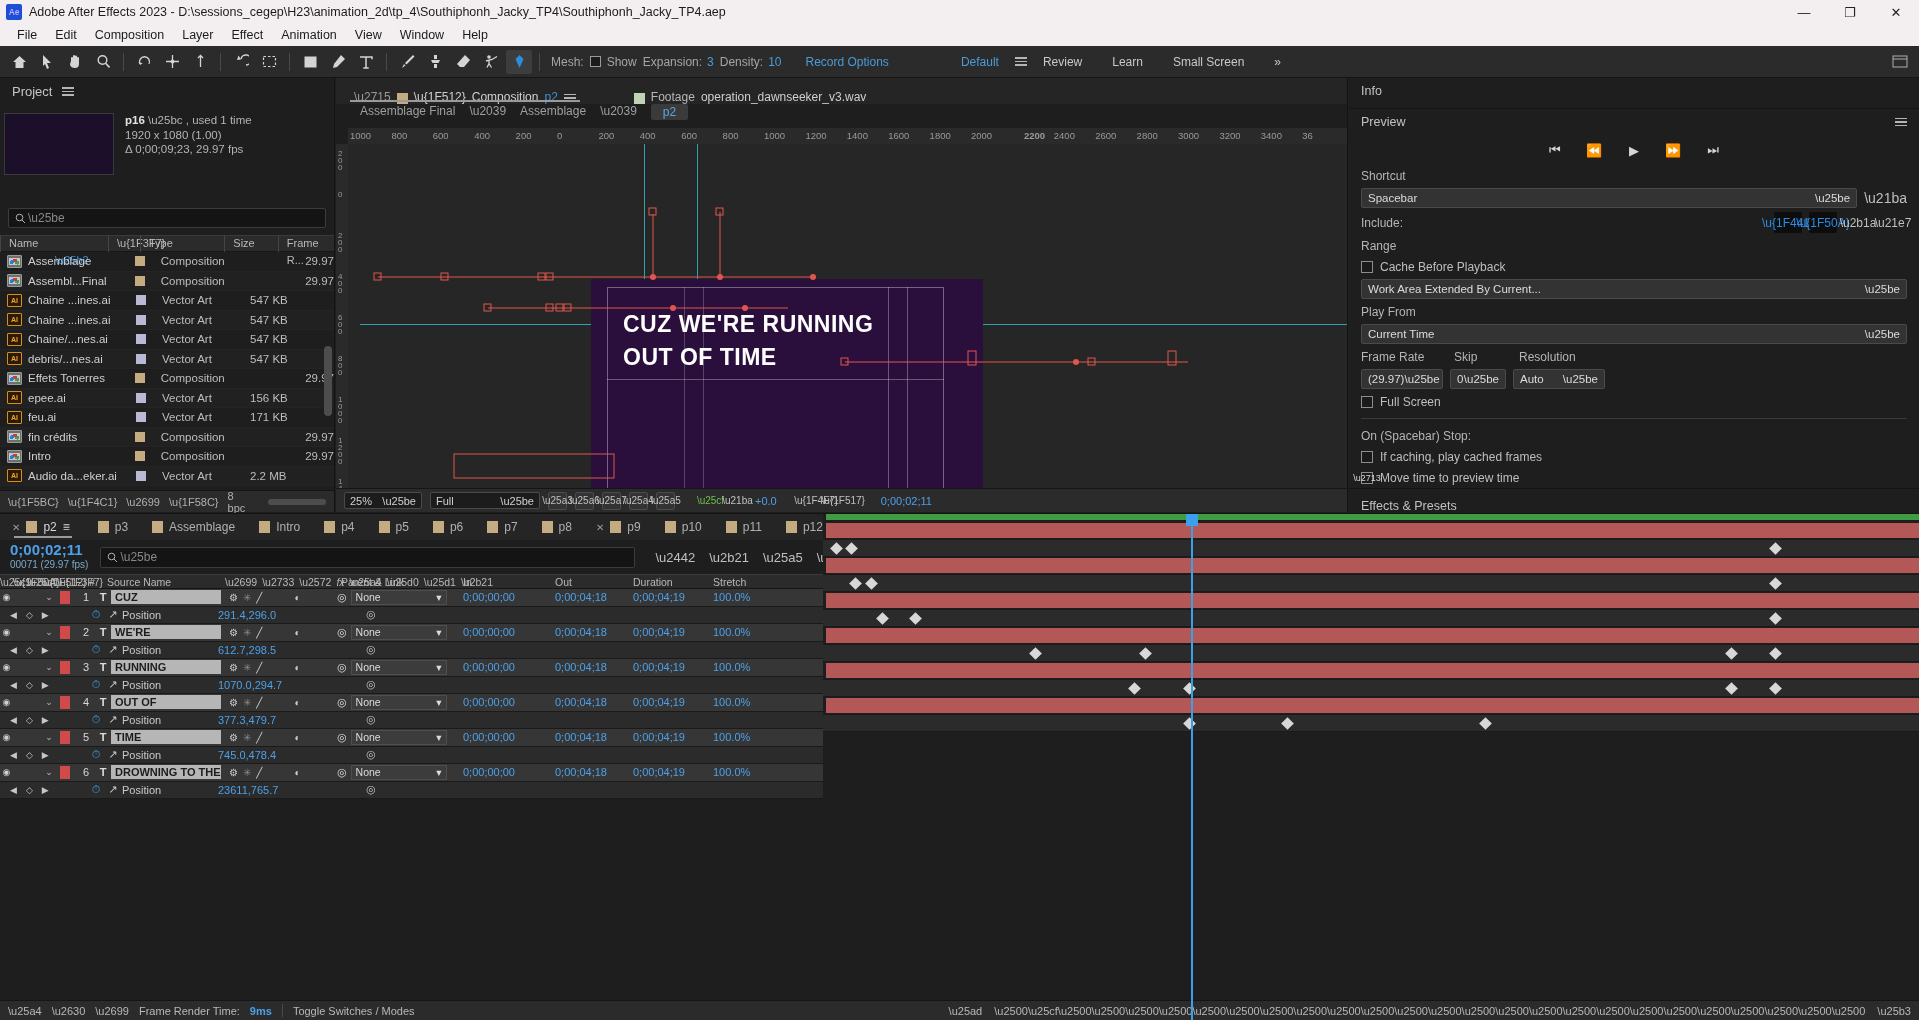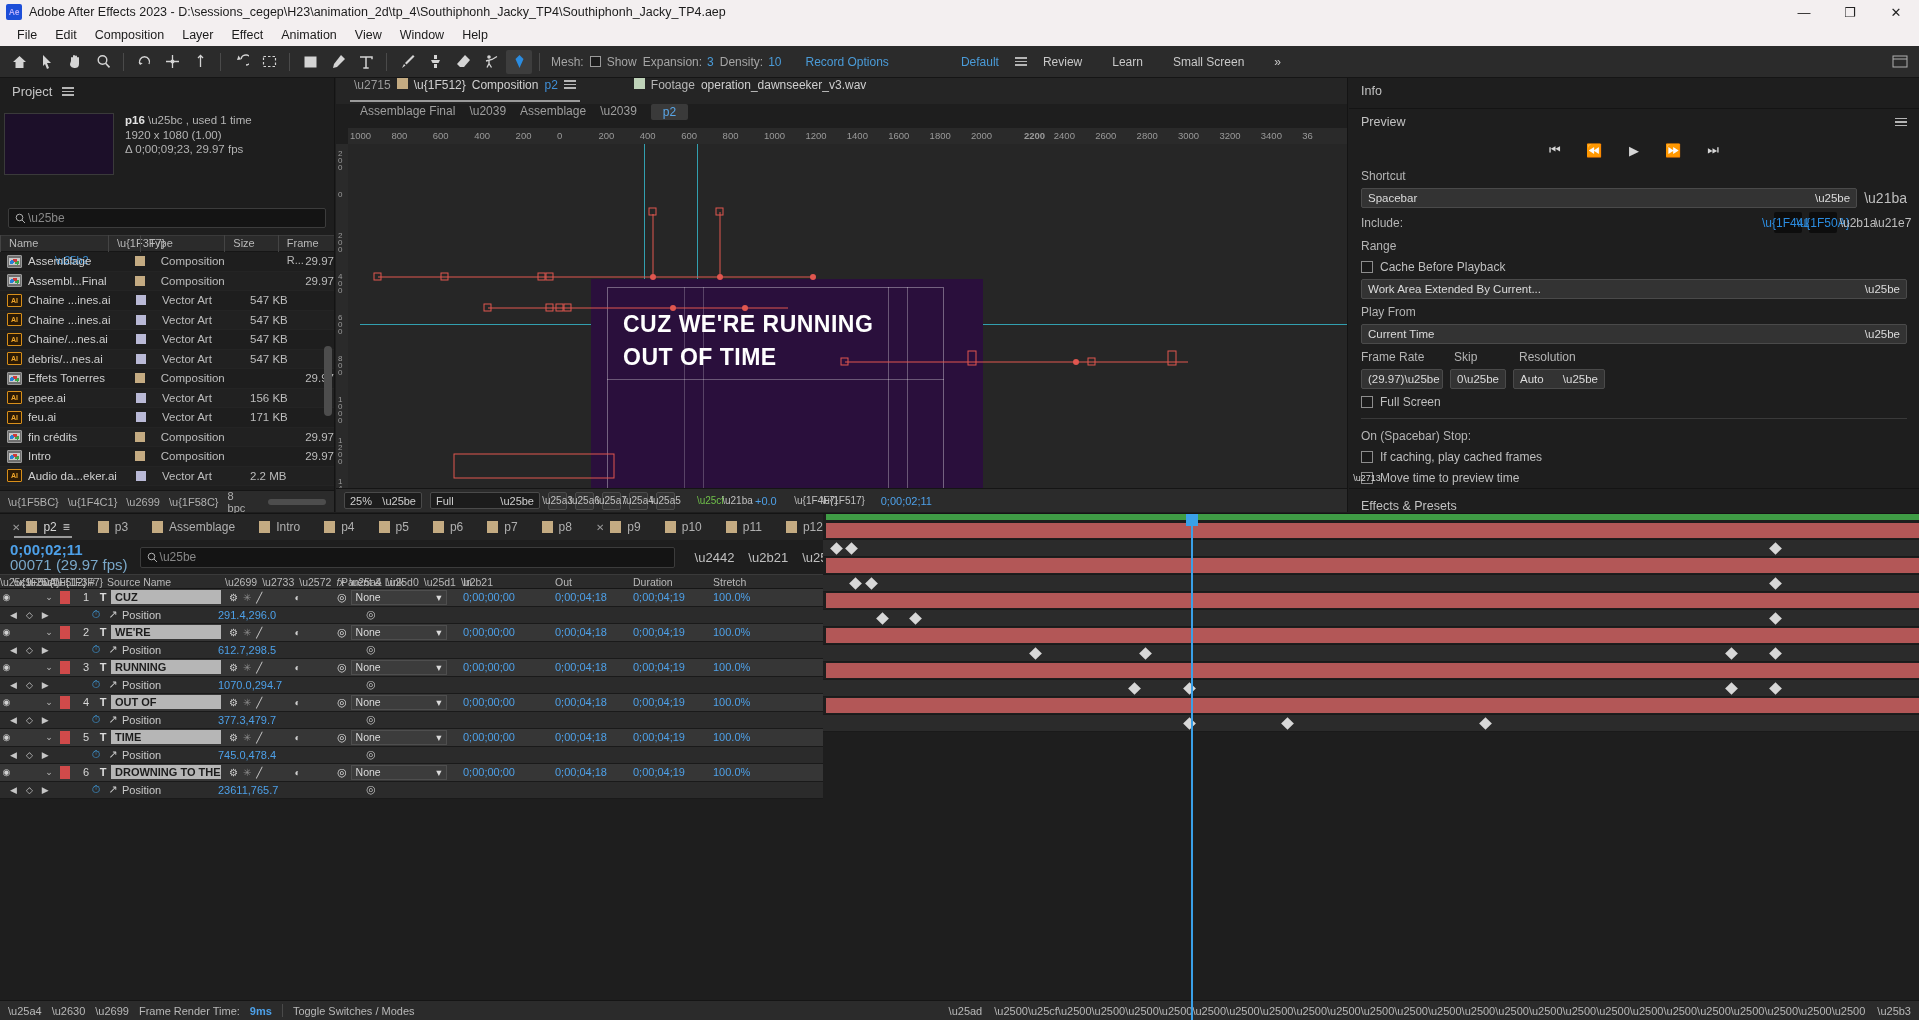--- a/index.html
+++ b/index.html
@@ -67,21 +67,21 @@
   .ptype { width:88px; color:#bdbdbd; }
   .psize { width:58px; color:#bdbdbd; }
   .pfr { color:#bdbdbd; }
   .proj-foot { position:absolute; left:0; bottom:0; height:22px; width:100%; background:#2b2b2b; border-top:1px solid #151515;
                display:flex; align-items:center; gap:9px; padding:0 8px; font-size:11px; color:#b0b0b0;}
   .pscroll { position:absolute; right:2px; top:268px; width:8px; height:70px; background:#4d4d4d; border-radius:4px;}
 
   
   #comp { left:336px; top:78px; width:1012px; height:434px; border-right:1px solid #141414; }
   .comp-tabs { height:26px; background:#252525; display:flex; align-items:center; gap:0; padding-left:8px; font-size:12px;}
-  .ctab { display:flex; align-items:flex-start; gap:6px; padding:0 10px; height:26px; color:#b7b7b7; position:relative;}
+  .ctab { display:flex; align-items:flex-end; gap:6px; padding:0 10px; height:26px; color:#b7b7b7; position:relative;}
   .ctab.active { color:#cfcfcf; }
   .ctab.active::after{content:"";position:absolute;left:6px;right:6px;bottom:2px;height:2px;background:#9a9a9a;}
   .ctab .sw { width:11px; height:11px; background:#c4ab82; }
   .ctab .sw.green { background:#bfd3b9; }
   .ctab .blu { color:#3f8fd8; }
   .crumbs { height:24px; display:flex; align-items:flex-start; gap:14px; padding-left:24px; font-size:12px; color:#9f9f9f;}
   .crumbs .cur { background:#3a3a3a; color:#5aa7e8; padding:1px 12px; border-radius:2px;}
   .ruler-h { position:absolute; left:12px; right:0; top:50px; height:16px; background:#2a2a2a; color:#9a9a9a; font-size:9.5px; }
   .ruler-h span { position:absolute; top:2px; }
   .ruler-v { position:absolute; left:0; top:66px; width:12px; bottom:24px; background:#2a2a2a; color:#9a9a9a; font-size:8px; }
@@ -114,21 +114,21 @@
 
   
   #timeline { left:0; top:513px; width:1919px; height:507px; background:#1e1e1e; border-top:1px solid #141414;}
   .tl-tabs { height:26px; background:#252525; display:flex; align-items:center; font-size:12px; overflow:hidden;}
   .tl-tab { display:flex; align-items:center; gap:6px; padding:0 12px; height:26px; color:#b0b0b0; position:relative; white-space:nowrap;}
   .tl-tab .sw { width:11px; height:12px; background:#c4ab82; }
   .tl-tab.active { color:#d6d6d6; }
   .tl-tab.active::after{content:"";position:absolute;left:14px;right:14px;bottom:2px;height:2px;background:#9a9a9a;}
   .tl-top { height:34px; display:flex; align-items:center; padding:0 10px; gap:12px; }
   .tc { color:#4da0e8; font-size:15px; font-weight:bold; line-height:15px;}
-  .tc small { display:block; color:#7aa8c9; font-size:15px; font-weight:normal; }
+  .tc small { display:block; color:#7aa8c9; font-size:10px; font-weight:normal; }
   .tl-search { width:535px; height:21px; background:#141414; border:1px solid #3c3c3c; border-radius:2px; display:flex; align-items:center; padding:0 6px;}
   .tl-icons { display:flex; gap:14px; color:#c0c0c0; font-size:13px; margin-left:8px;}
   .tl-colhdr { height:15px; background:#2b2b2b; border-top:1px solid #3a3a3a; border-bottom:1px solid #161616;
                display:flex; align-items:center; font-size:10.5px; color:#b9b9b9; }
   .tl-rows { position:relative; }
   .lrow { display:flex; height:17.5px; align-items:center; font-size:11px; border-bottom:1px solid #1a1a1a;}
   .lrow.layer { background:#363636; color:#e2e2e2;}
   .lrow.prop { background:#2b2b2b; color:#c9c9c9;}
   .cell { height:17.5px; display:flex; align-items:center; }
   .eye { width:13px; justify-content:center; color:#d0d0d0; font-size:9px;}

